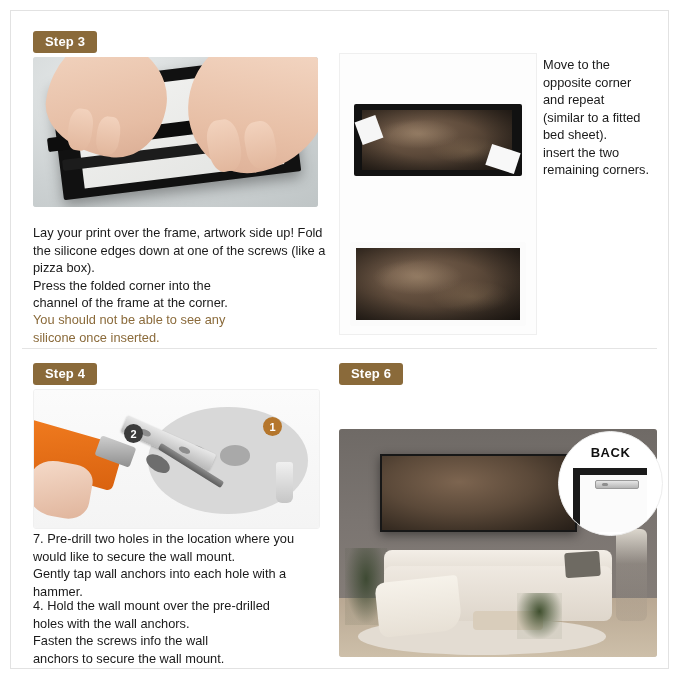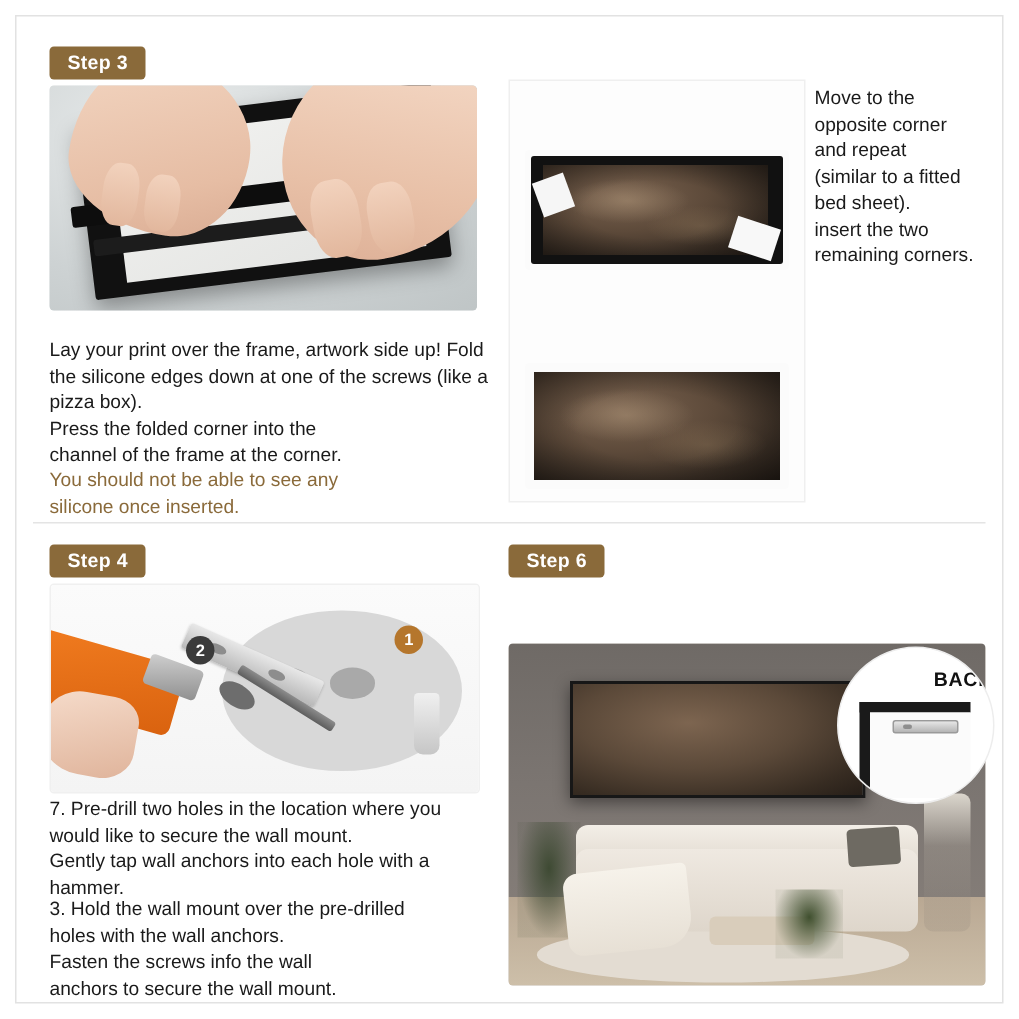--- a/index.html
+++ b/index.html
@@ -373,21 +373,21 @@
     border-radius: 50%;
     background: #ffffff;
     border: 1px solid #ededed;
     overflow: hidden;
   }
   .callout .back-label {
     position: absolute;
     top: 13px;
     left: 0;
     right: 0;
-    text-align: right;
+    text-align: center;
     font-size: 13px;
     font-weight: bold;
     letter-spacing: 0.5px;
     color: #111;
   }
   .callout .frame-corner {
     position: absolute;
     left: 14px;
     top: 36px;
     width: 74px;
@@ -507,21 +507,21 @@
     <div class="screw-head"></div>
     <div class="anchor"></div>
     <div class="num-bubble dark" style="left:90px; top:34px;">2</div>
     <div class="num-bubble tan" style="left:229px; top:27px;">1</div>
   </div>
 
   <div class="caption" style="left:22px; top:519px; width:295px;">7. Pre-drill two holes in the location where you
 would like to secure the wall mount.
 Gently tap wall anchors into each hole with a
 hammer.</div>
-  <div class="caption" style="left:22px; top:586px; width:295px;">3. Hold the wall mount over the pre-drilled
+  <div class="caption" style="left:22px; top:586px; width:295px;">4. Hold the wall mount over the pre-drilled
 holes with the wall anchors.
 Fasten the screws info the wall
 anchors to secure the wall mount.</div>
 
   <div class="step-badge" style="left:328px; top:352px;">Step 6</div>
 
 
   <div class="photo" id="photo-step5" style="left:328px; top:418px; width:318px; height:228px;">
     <div class="room-wall"></div>
     <div class="room-floor"></div>

